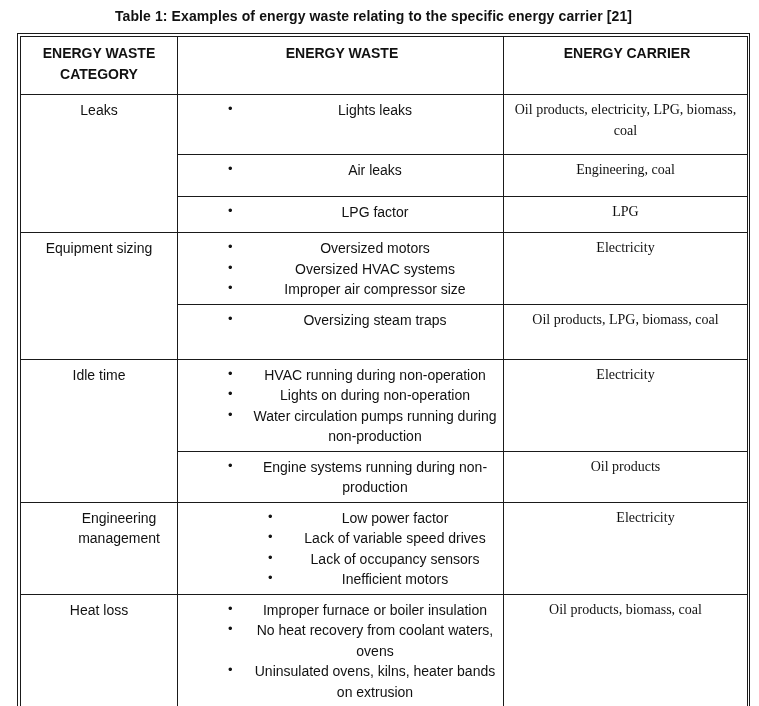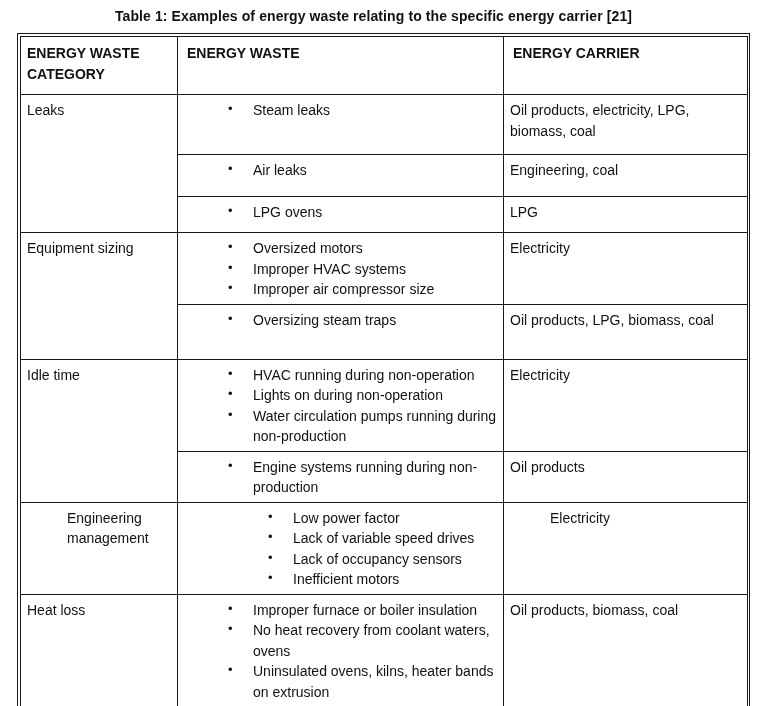--- a/index.html
+++ b/index.html
@@ -38,29 +38,30 @@
     width: 100%;
   }
   table.energy td {
     border: 1px solid #1a1a1a;
     vertical-align: top;
     font-size: 14px;
     line-height: 20.5px;
     padding: 5px 6px 4px 6px;
     box-sizing: border-box;
     word-wrap: break-word;
+    text-align: center;
   }
   tr.hdr td {
     font-weight: bold;
     padding-top: 6px;
   }
   tr.hdr td.c2, tr.hdr td.c3 { padding-left: 9px; }
   td.cat { padding-left: 7px; padding-right: 8px; margin-left: 11px; }
   td.waste { padding-right: 10px; }
-  td.carrier { padding-left: 37px; padding-right: 8px; }
+  td.carrier { padding-left: 37px; padding-right: 8px; font-family: Liberation Serif, serif; }
   .li {
     position: relative;
     padding-left: 69px;
   }
   .bul {
     position: absolute;
     left: 44px;
     top: -1px;
     font-size: 13px;
   }
@@ -94,42 +95,42 @@
       <tbody>
           <tr class="hdr h58">
         <td class="c1">ENERGY WASTE CATEGORY</td>
         <td class="c2">ENERGY WASTE</td>
         <td class="c3">ENERGY CARRIER</td>
       </tr>
 
       <tr class="h60">
         <td class="cat" rowspan="3">Leaks</td>
         <td class="waste">
-          <div class="li"><span class="bul">•</span><span>Steam leaks</span></div>
+          <div class="li"><span class="bul">•</span><span>Lights leaks</span></div>
         </td>
         <td class="carrier">Oil products, electricity, LPG, biomass, coal</td>
       </tr>
       <tr class="h42">
         <td class="waste">
           <div class="li"><span class="bul">•</span><span>Air leaks</span></div>
         </td>
         <td class="carrier">Engineering, coal</td>
       </tr>
       <tr class="h36">
         <td class="waste">
-          <div class="li"><span class="bul">•</span><span>LPG ovens</span></div>
+          <div class="li"><span class="bul">•</span><span>LPG factor</span></div>
         </td>
         <td class="carrier">LPG</td>
       </tr>
 
       <tr class="h65">
         <td class="cat" rowspan="2">Equipment sizing</td>
         <td class="waste">
           <div class="li"><span class="bul">•</span><span>Oversized motors</span></div>
-          <div class="li"><span class="bul">•</span><span>Improper HVAC systems</span></div>
+          <div class="li"><span class="bul">•</span><span>Oversized HVAC systems</span></div>
           <div class="li"><span class="bul">•</span><span>Improper air compressor size</span></div>
         </td>
         <td class="carrier">Electricity</td>
       </tr>
       <tr class="h55">
         <td class="waste">
           <div class="li"><span class="bul">•</span><span>Oversizing steam traps</span></div>
         </td>
         <td class="carrier">Oil products, LPG, biomass, coal</td>
       </tr>

